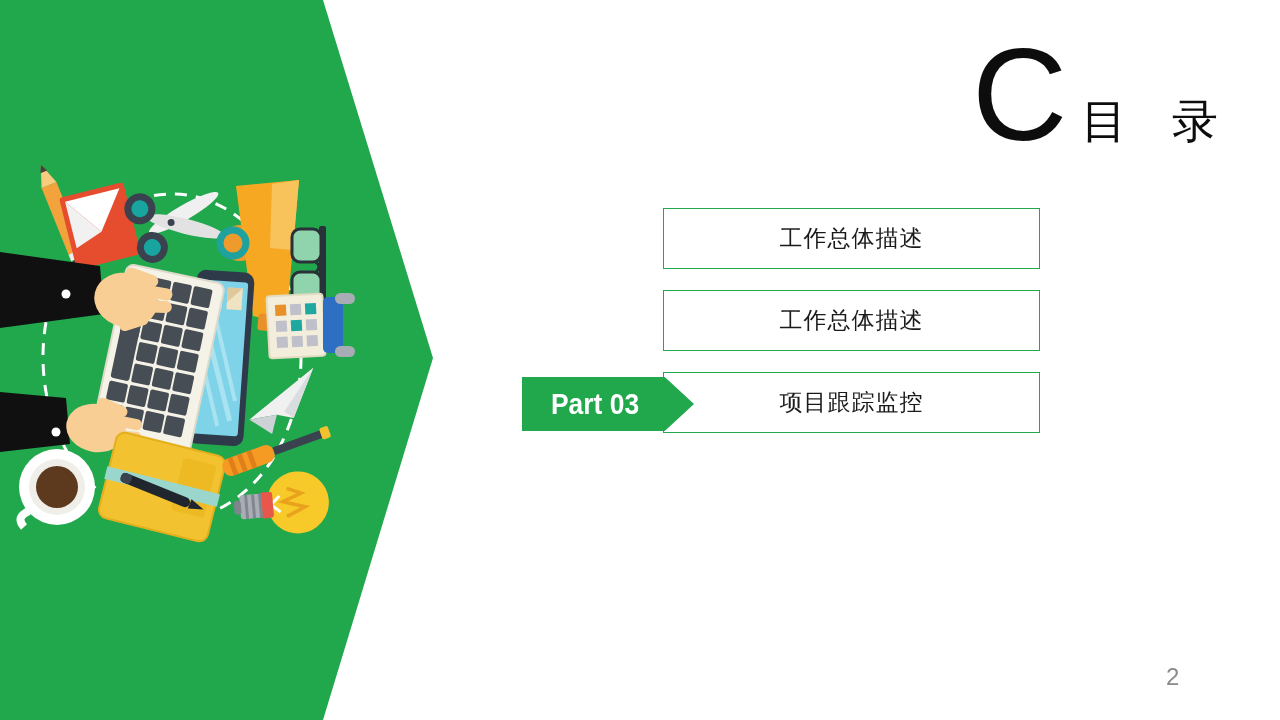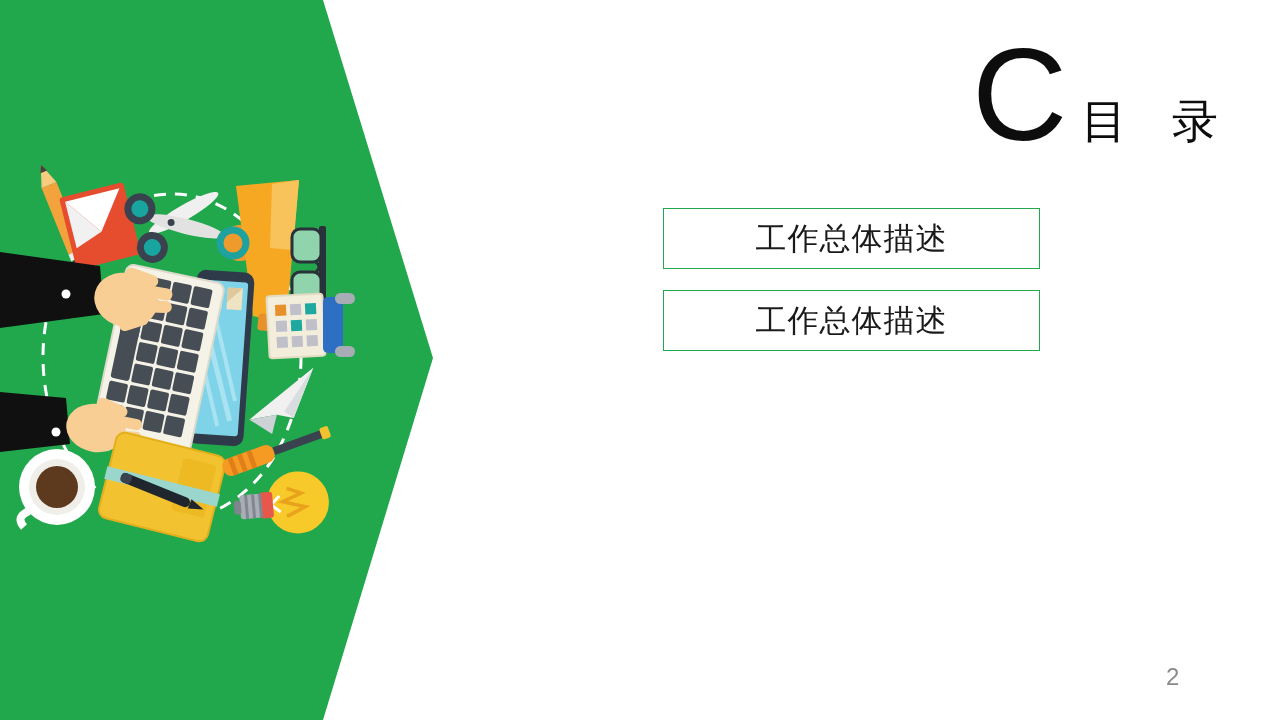--- a/index.html
+++ b/index.html
@@ -25,21 +25,21 @@
   
   .toc{position:absolute;left:522px;top:213px;width:518px;height:310px}
   .toc-row{position:absolute;left:0;width:518px;height:54px}
   .toc-row-0{top:0}
   .toc-row-1{top:82px}
   .toc-row-2{top:164px}
   .toc-row-3{top:246px}
   .toc-box{position:absolute;left:141px;right:0;top:-5px;bottom:-2px;background:#fff;
            border:1.5px solid var(--brand-green,#21A84D);
            display:flex;align-items:center;justify-content:center}
-  .toc-title{font-size:31px;color:var(--item-text,#1a1a1a);letter-spacing:1px;white-space:nowrap}
+  .toc-title{font-size:23px;color:var(--item-text,#1a1a1a);letter-spacing:1px;white-space:nowrap}
   .toc-flag{position:absolute;left:0;top:0;width:172px;height:54px;background:var(--brand-green,#21A84D);
             clip-path:polygon(0 0,83% 0,100% 50%,83% 100%,0 100%);
             display:flex;align-items:center;justify-content:center;padding-right:26px}
   .toc-part{color:#ffffff;font-weight:bold;font-size:30px;transform:scaleX(.88);white-space:nowrap}
 
   .page-number{position:absolute;left:1166px;top:663px;font-size:24px;color:var(--page-number-gray,#8a8a8a)}
 </style>
 </head>
 <body>
 
@@ -234,20 +234,26 @@
     </div>
   </div>
 
   <div class="toc-row toc-row-1">
     <div class="toc-box">
       <span class="toc-title">工作总体描述</span>
     </div>
   </div>
 
   <div class="toc-row toc-row-2">
+    <div class="toc-box">
+      <span class="toc-title">项目跟踪监控</span>
+    </div>
+    <div class="toc-flag">
+      <span class="toc-part">Part 03</span>
+    </div>
   </div>
 
   <div class="toc-row toc-row-3">
   </div>
 
 </div>
 
 <div class="page-number">2</div>
 
 </body></html>

